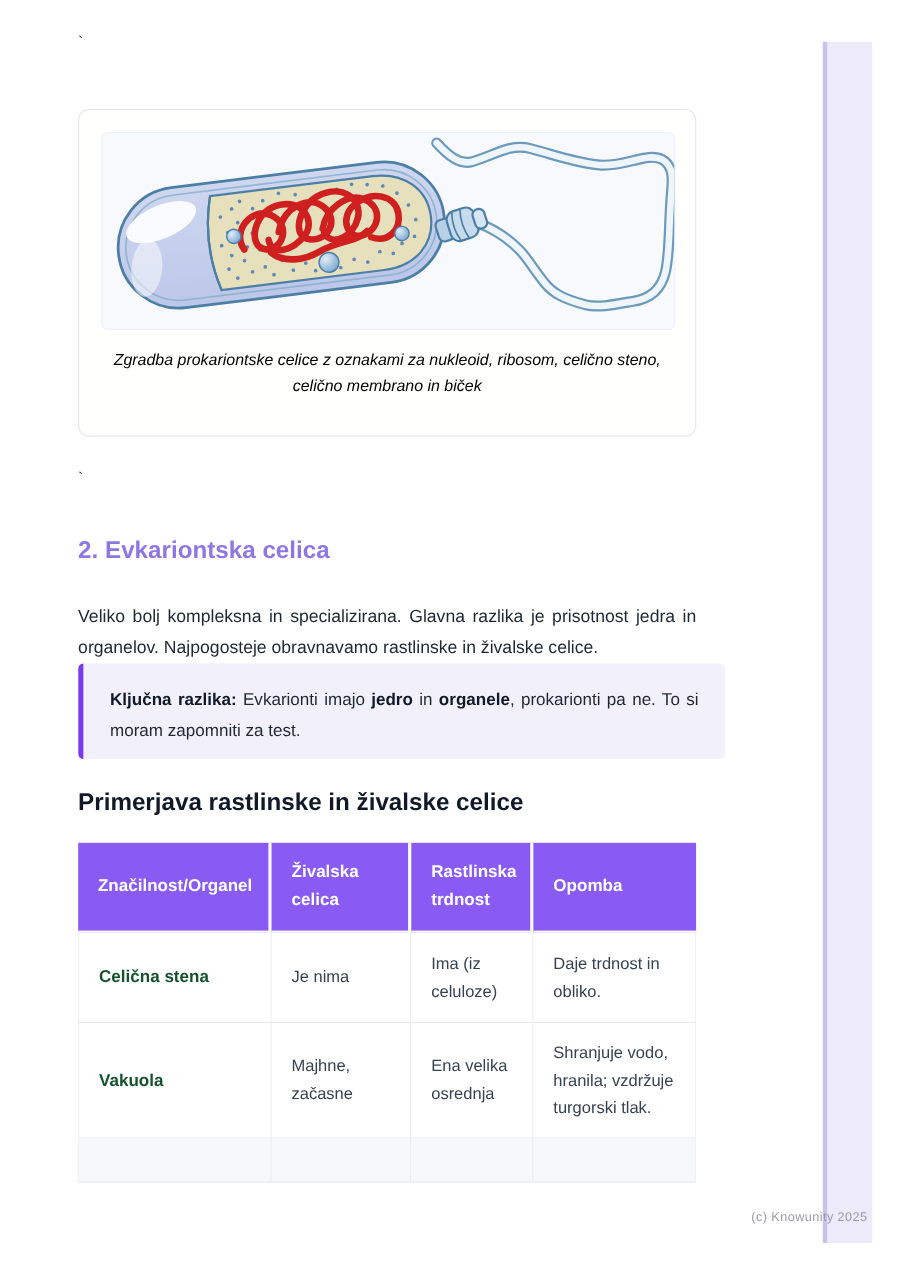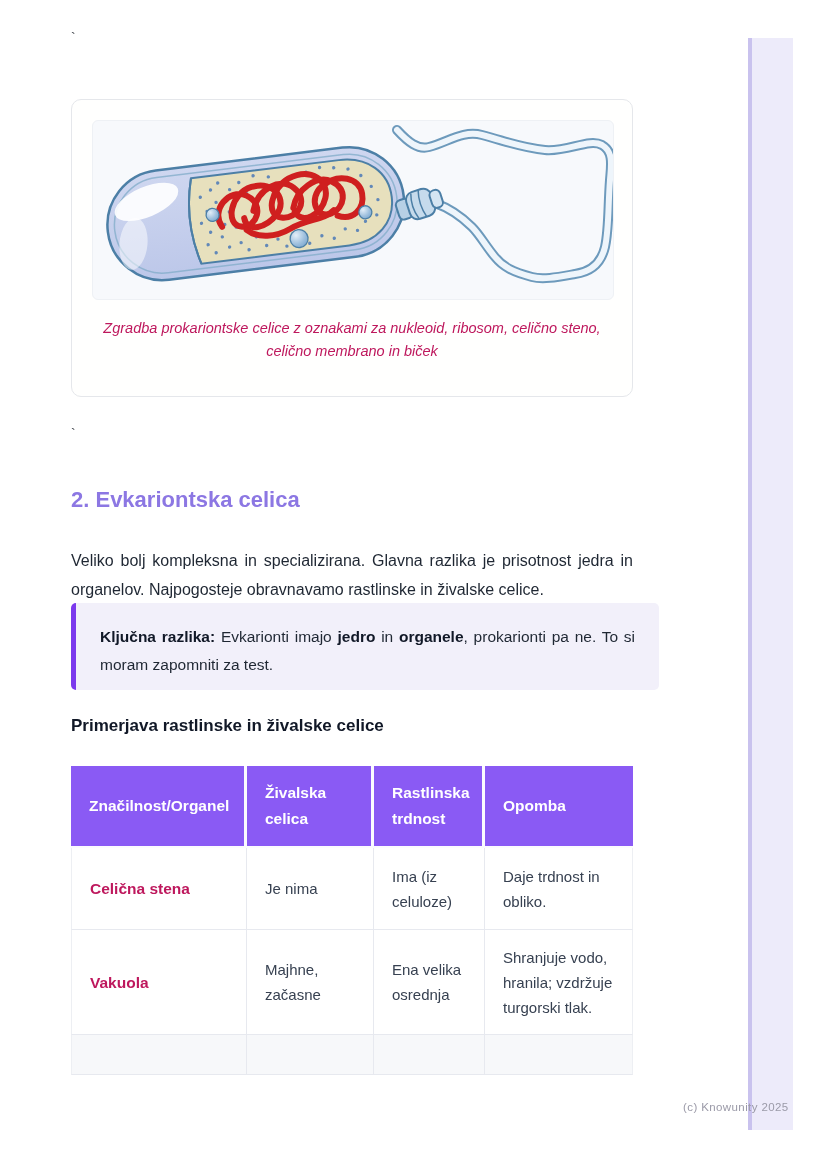--- a/index.html
+++ b/index.html
@@ -22,21 +22,21 @@
     background:#fffffe; border:1px solid #e5e7eb; border-radius:10px;
     padding:20px;
   }
   .figure-imgbox {
     width:522px; height:180px; background:#f7f9fc;
     border:1px solid #eef1f5; border-radius:6px; overflow:hidden;
   }
   .figure-caption {
     margin:17px auto 0; max-width:500px;
     font-style:italic; font-size:14.5px; line-height:23px;
-    color:#be185d; text-align:center;
+    color:#000000; text-align:center;
   }
 
   .h2 {
     position:absolute; left:71px; top:487px; width:562px;
     font-size:22px; font-weight:700; color:#8c77e3;
   }
   .para {
     position:absolute; left:71px; top:546px; width:562px;
     font-size:16px; line-height:29px; text-align:justify; color:#1f2733;
   }
@@ -44,41 +44,41 @@
   .callout {
     position:absolute; left:71px; top:603px; width:588px; height:87px;
     background:#f2f0fa; border-left:5px solid #7c3aed; border-radius:5px;
     padding:20px 24px 0 24px;
     font-size:15.5px; line-height:28px; color:#1f2733; text-align:justify;
   }
   .callout b { color:#111827; }
 
   .subhead {
     position:absolute; left:71px; top:716px; width:562px;
-    font-size:17px; font-weight:700; color:#111827;
+    font-size:22px; font-weight:700; color:#111827;
   }
 
   .table-wrap {
     position:absolute; left:71px; top:766px; width:562px; height:367px;
     overflow:hidden;
   }
   table { width:562px; border-collapse:separate; border-spacing:0; table-layout:fixed; }
   col.c1{width:176px;} col.c2{width:127px;} col.c3{width:111px;} col.c4{width:148px;}
   th {
     background:#8a5af4; color:#ffffff; font-weight:600; font-size:15.5px;
     text-align:left; vertical-align:middle; padding:14px 18px; line-height:26px;
     height:82px; border-right:3px solid #fbfbfe; border-bottom:2px solid #fbfbfe;
   }
   th:last-child { border-right:none; }
   td {
     font-size:15px; color:#374151; text-align:left; vertical-align:middle;
     padding:14px 18px; line-height:25px; background:#ffffff;
     border-right:1px solid #e7e9ef; border-bottom:1px solid #e7e9ef;
   }
-  td:first-child { font-weight:700; font-size:15.5px; color:#be185d; border-left:1px solid #edeff3; }
+  td:first-child { font-weight:700; font-size:15.5px; color:#14532d; border-left:1px solid #edeff3; }
   td:last-child { border-right:1px solid #edeff3; }
   tr.stripe td { background:#f7f8fa; }
   tr.r1 td{height:82px;} tr.r2 td{height:80px;} tr.r3 td{height:105px;} tr.r4 td{height:40px;}
 
   .side-strip {
     position:absolute; left:748px; top:38px; width:45px; height:1092px;
     background:#edebfa; border-left:4px solid #c9c2ee;
   }
   .watermark {
     position:absolute; left:683px; top:1101px; z-index:2;

